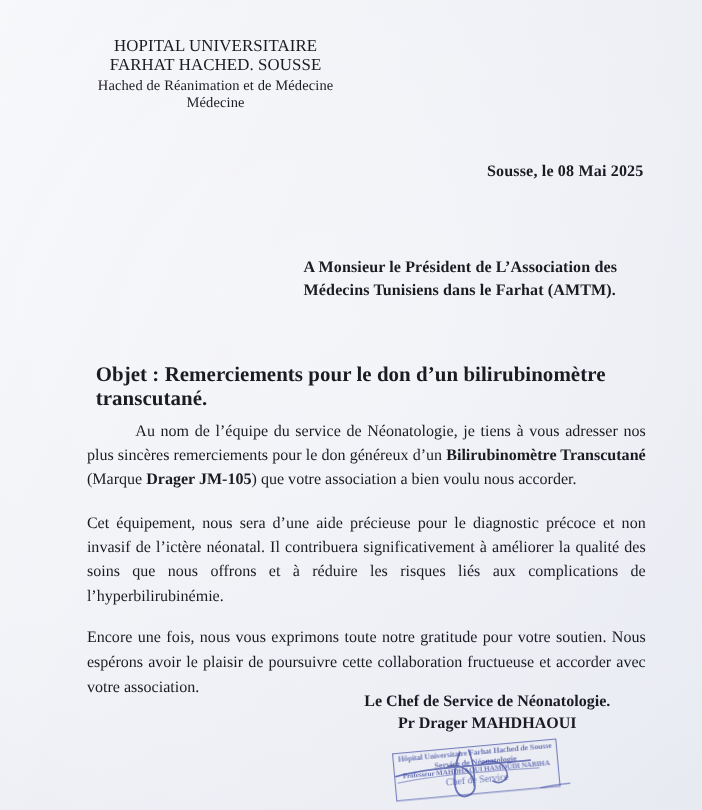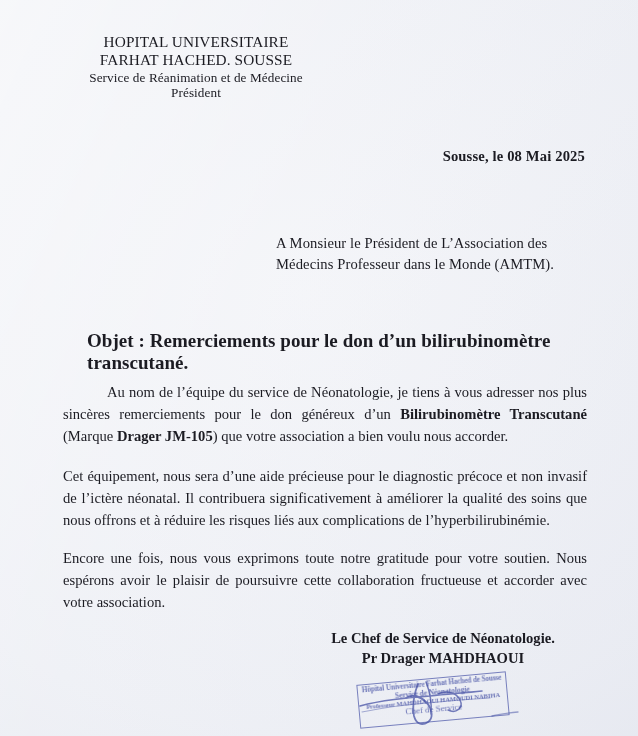--- a/index.html
+++ b/index.html
@@ -63,21 +63,21 @@
     letter-spacing: 0.15px;
   }
 
   
   .recipient {
     position: absolute;
     left: 276px;
     top: 233px;
     width: 316px;
     font-size: 14.6px;
-    font-weight: normal;
+    font-weight: bold;
     line-height: 1.42;
     letter-spacing: 0.1px;
   }
 
   
   .subject {
     position: absolute;
     left: 87px;
     top: 330px;
     font-size: 19px;
@@ -88,21 +88,21 @@
   
   .body-block {
     position: absolute;
     left: 63px;
     top: 381px;
     width: 524px;
     font-size: 14.6px;
     line-height: 1.52;
     text-align: justify;
   }
-  .para { margin: 0 0 13px 0; }
+  .para { margin: 0 0 13px 16px; }
   .para.indent { text-indent: 44px; }
   .para:last-child { margin-bottom: 0; }
   .para b { font-weight: bold; }
 
   .gap-1 { margin-bottom: 17px; }
   .gap-2 { margin-bottom: 16px; }
 
   
   .signature {
     position: absolute;
@@ -165,29 +165,29 @@
 </head>
 <body>
 
 <div class="page"></div>
 
 <div class="sheet">
 
   <div class="letterhead">
     <div class="lh-line lh-org1">HOPITAL UNIVERSITAIRE</div>
     <div class="lh-line lh-org2">FARHAT HACHED. SOUSSE</div>
-    <div class="lh-line lh-dept1">Service de Réanimation et de Médecine</div>
-    <div class="lh-line lh-dept2">Président</div>
+    <div class="lh-line lh-dept1">Hached de Réanimation et de Médecine</div>
+    <div class="lh-line lh-dept2">Médecine</div>
   </div>
 
   <div class="dateline">Sousse, le 08 Mai 2025</div>
 
   <div class="recipient">
     <div>A Monsieur le Président de L’Association des</div>
-    <div>Médecins Professeur dans le Monde (AMTM).</div>
+    <div>Médecins Tunisiens dans le Farhat (AMTM).</div>
   </div>
 
   <div class="subject">Objet : Remerciements pour le don d’un bilirubinomètre transcutané.</div>
 
   <div class="body-block">
     <p class="para indent gap-1"><span>Au nom de l’équipe du service de Néonatologie, je tiens à vous adresser nos plus sincères remerciements pour le don généreux d’un </span><b>Bilirubinomètre Transcutané</b><span> (Marque </span><b>Drager JM-105</b><span>) que votre association a bien voulu nous accorder.</span></p>
 
     <p class="para gap-2">Cet équipement, nous sera d’une aide précieuse pour le diagnostic précoce et non invasif de l’ictère néonatal. Il contribuera significativement à améliorer la qualité des soins que nous offrons et à réduire les risques liés aux complications de l’hyperbilirubinémie.</p>
 
     <p class="para">Encore une fois, nous vous exprimons toute notre gratitude pour votre soutien. Nous espérons avoir le plaisir de poursuivre cette collaboration fructueuse et accorder avec votre association.</p>

